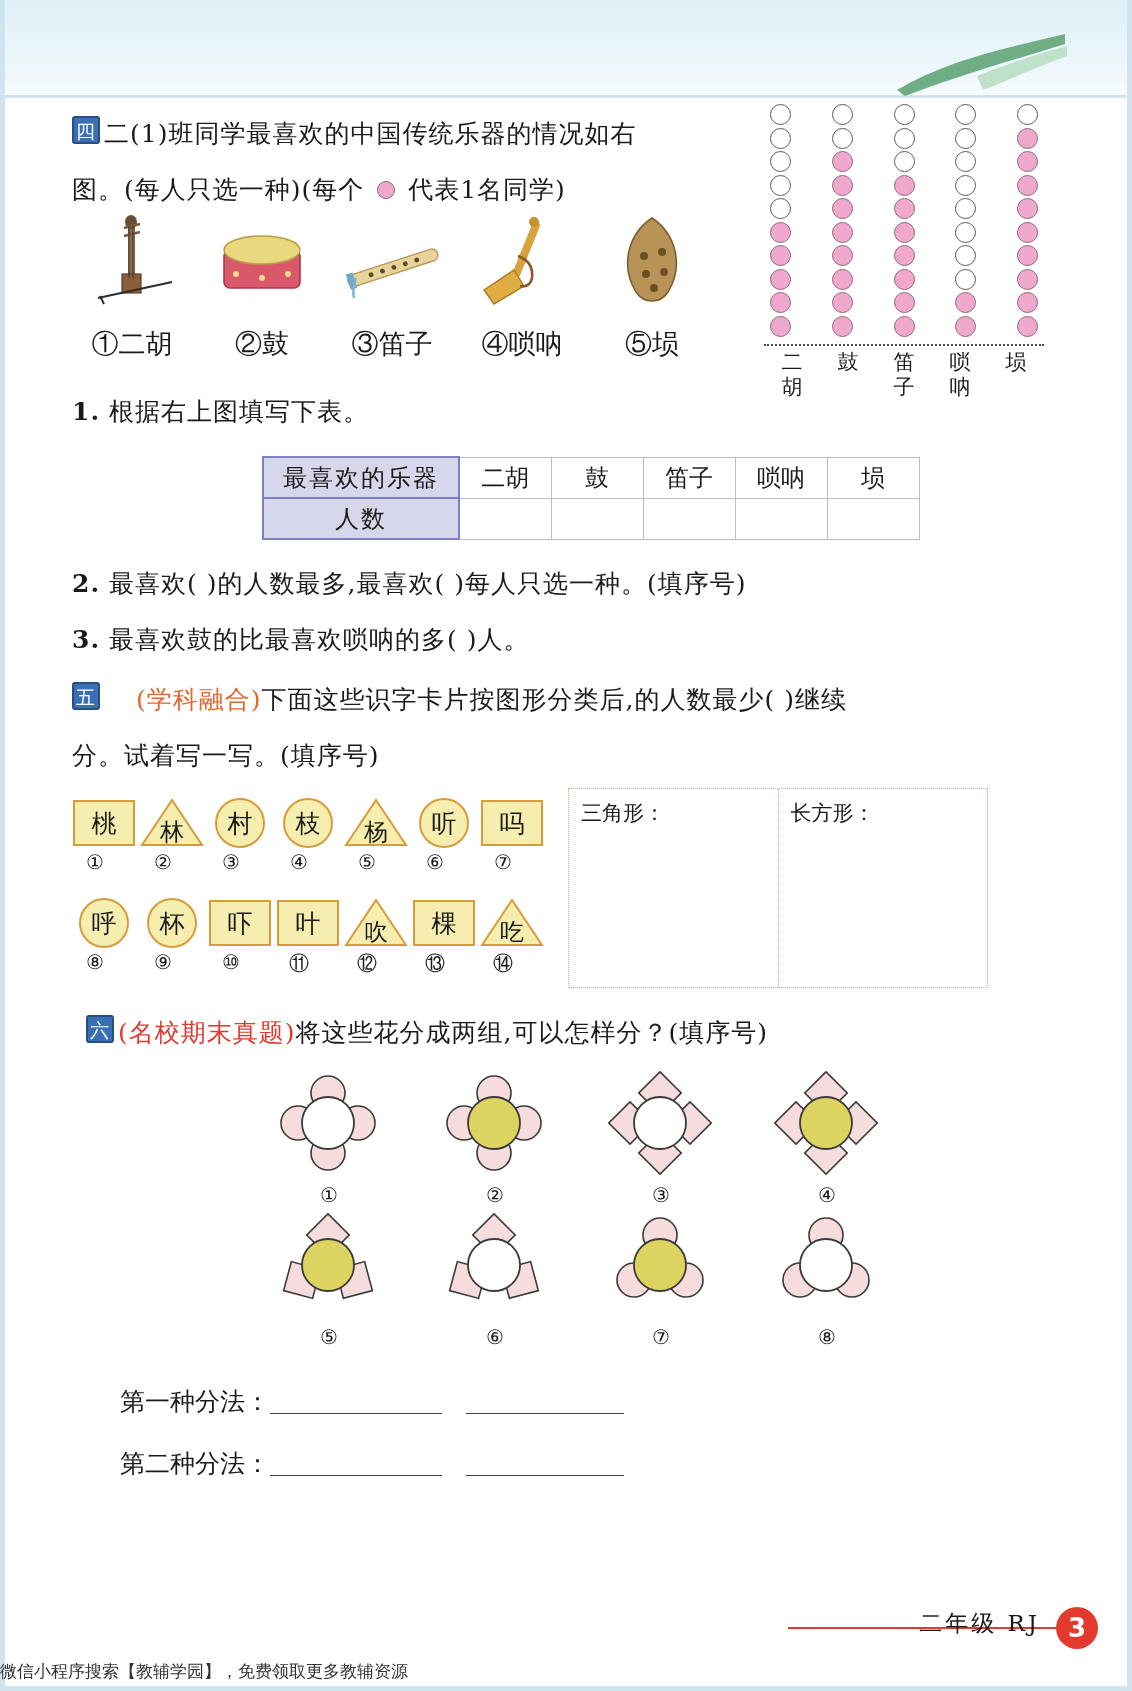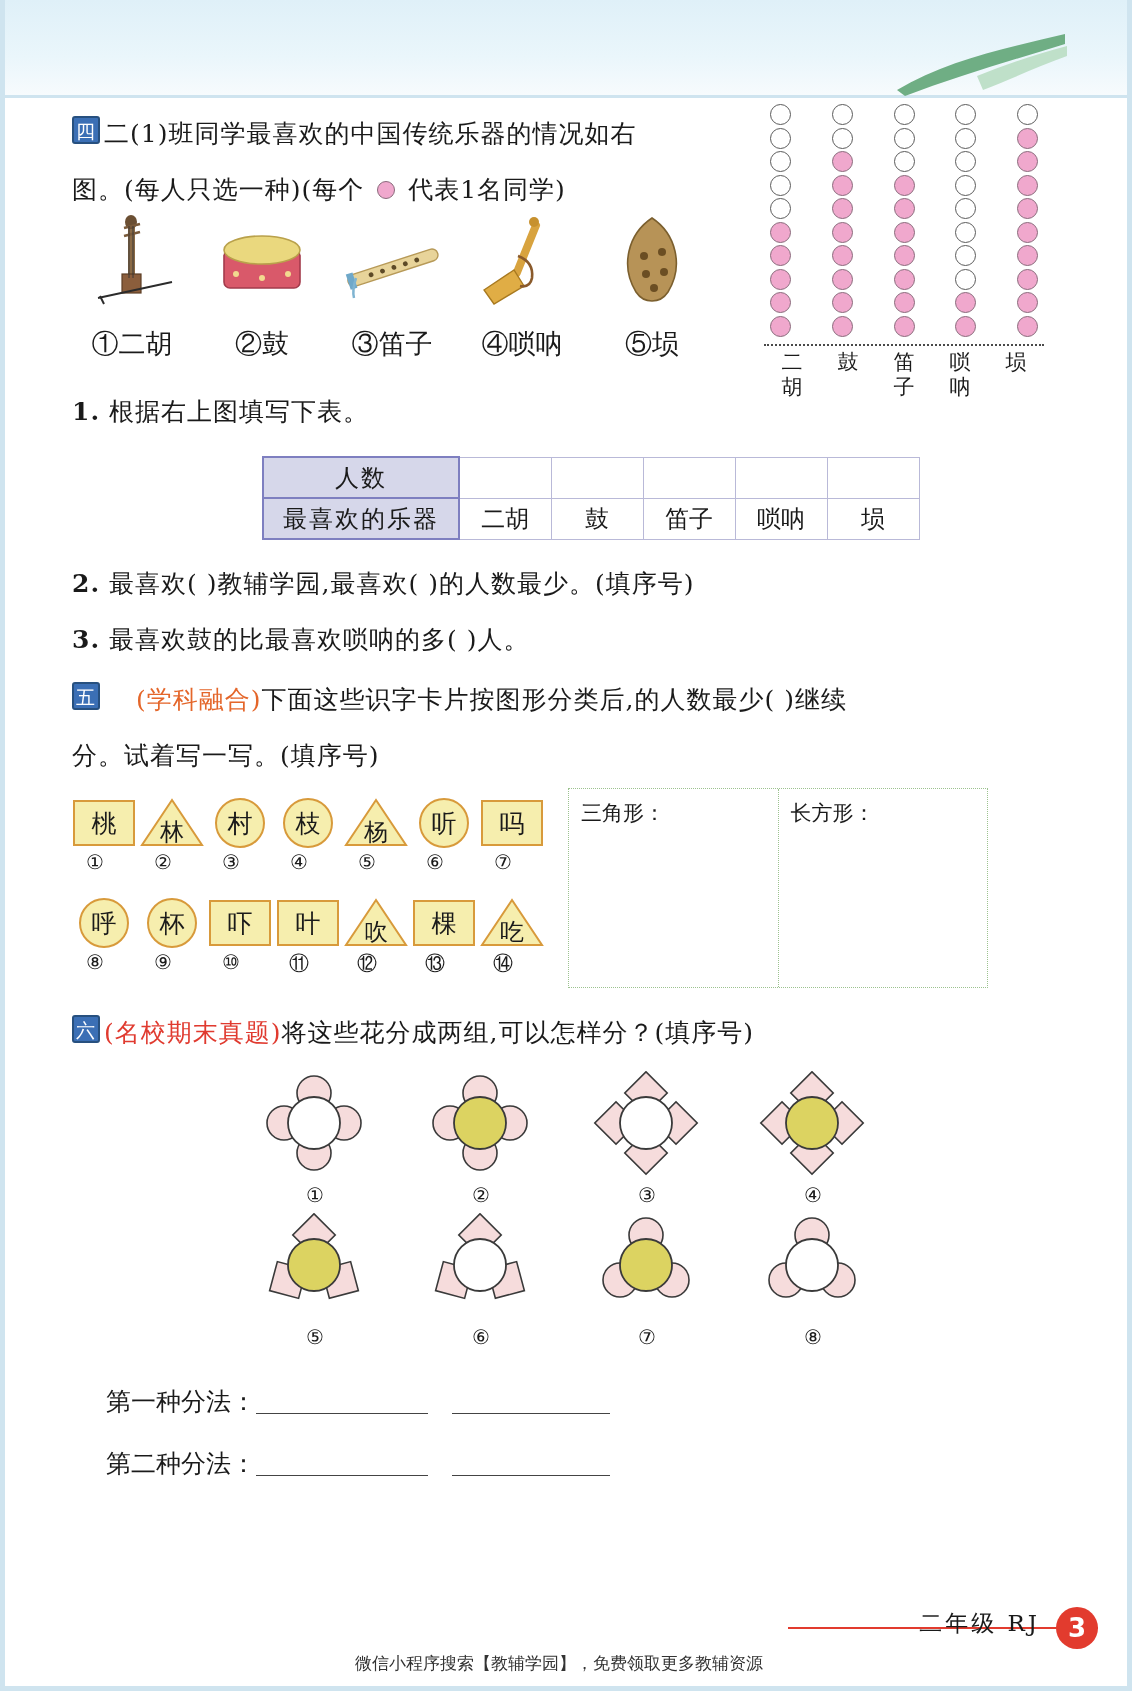--- a/index.html
+++ b/index.html
@@ -108,21 +108,21 @@
   .sortbox{
     position:absolute; left:496px; top:-10px; width:420px; height:200px;
     border:1.5px dotted #9cc28f;
     display:flex;
   }
   .sortcol{ flex:1; border-right:1.5px dotted #9cc28f; padding:10px 0 0 12px;
             font-size:21px; }
   .sortcol:last-child{ border-right:none; }
 
   
-  #sec6{ position:relative; padding:6px 6px 0 72px; }
+  #sec6{ position:relative; padding:6px 6px 0 72px;margin-left:14px; }
   .flowers{ margin-top:10px; }
   .frow{ display:flex; justify-content:flex-start; gap:0; }
   .fcell{ width:166px; text-align:center; }
   .fidx{ font-size:20px; margin-top:2px; }
 
   .answers{ margin:22px 0 0 34px; }
   .ansline{ font-size:25px; line-height:62px; white-space:nowrap; }
   .blank{ display:inline-block; border-bottom:1.6px solid #444;
           width:172px; height:26px; vertical-align:-4px; }
   .blank.sm{ width:158px; }
@@ -138,21 +138,21 @@
     position:absolute; right:34px; bottom:42px;
     width:42px; height:42px; border-radius:50%; background:#e23b2e;
     color:#fff; font-size:26px; font-weight:bold; text-align:center;
     line-height:42px; font-family:"DejaVu Sans","Liberation Sans",sans-serif;
   }
   .footrule{
     position:absolute; right:34px; bottom:62px; width:310px;
     border-bottom:2px solid #e23b2e;
   }
   .promo{
-    position:absolute; left:0; bottom:16px; width:1118px; text-align:center;
+    position:absolute; left:0; bottom:8px; width:1118px; text-align:left;
     font-size:17px; color:#333;
     font-family:"DejaVu Sans","Liberation Sans",sans-serif;
   }
 </style>
 </head>
 <body>
 
 <div class="page-border"></div>
 
 <div class="header-band">
@@ -330,42 +330,42 @@
 
     <div class="qtext" style="margin-top:22px">
       <span class="numlabel">1.</span>
       <span>根据右上图填写下表。</span>
     </div>
 
     <div class="tbl-wrap">
       <table class="t1">
         <tbody id="tbl-body">
             <tr>
+              <td class="hd">最喜欢的乐器</td>
+              <td class="c">二胡</td>
+              <td class="c">鼓</td>
+              <td class="c">笛子</td>
+              <td class="c">唢呐</td>
+              <td class="c">埙</td>
+            </tr>
+            <tr>
               <td class="hd">人数</td>
               <td class="c"></td>
               <td class="c"></td>
               <td class="c"></td>
               <td class="c"></td>
               <td class="c"></td>
             </tr>
-            <tr>
-              <td class="hd">最喜欢的乐器</td>
-              <td class="c">二胡</td>
-              <td class="c">鼓</td>
-              <td class="c">笛子</td>
-              <td class="c">唢呐</td>
-              <td class="c">埙</td>
-            </tr>
           </tbody>
       </table>
     </div>
 
     <div class="qtext" style="margin-top:16px">
       <span class="numlabel">2.</span>
-      <span>最喜欢(      )教辅学园,最喜欢(      )的人数最少。(填序号)</span>
+      <span>最喜欢(      )的人数最多,最喜欢(      )每人只选一种。(填序号)</span>
     </div>
     <div class="qtext">
       <span class="numlabel">3.</span>
       <span>最喜欢鼓的比最喜欢唢呐的多(      )人。</span>
     </div>
   </div>
 
   <div id="sec5">
     <div class="qtext">
       <span class="badge">五</span><span class="tagorange">(学科融合)</span><span>下面这些识字卡片按图形分类后,的人数最少(       )继续</span>

